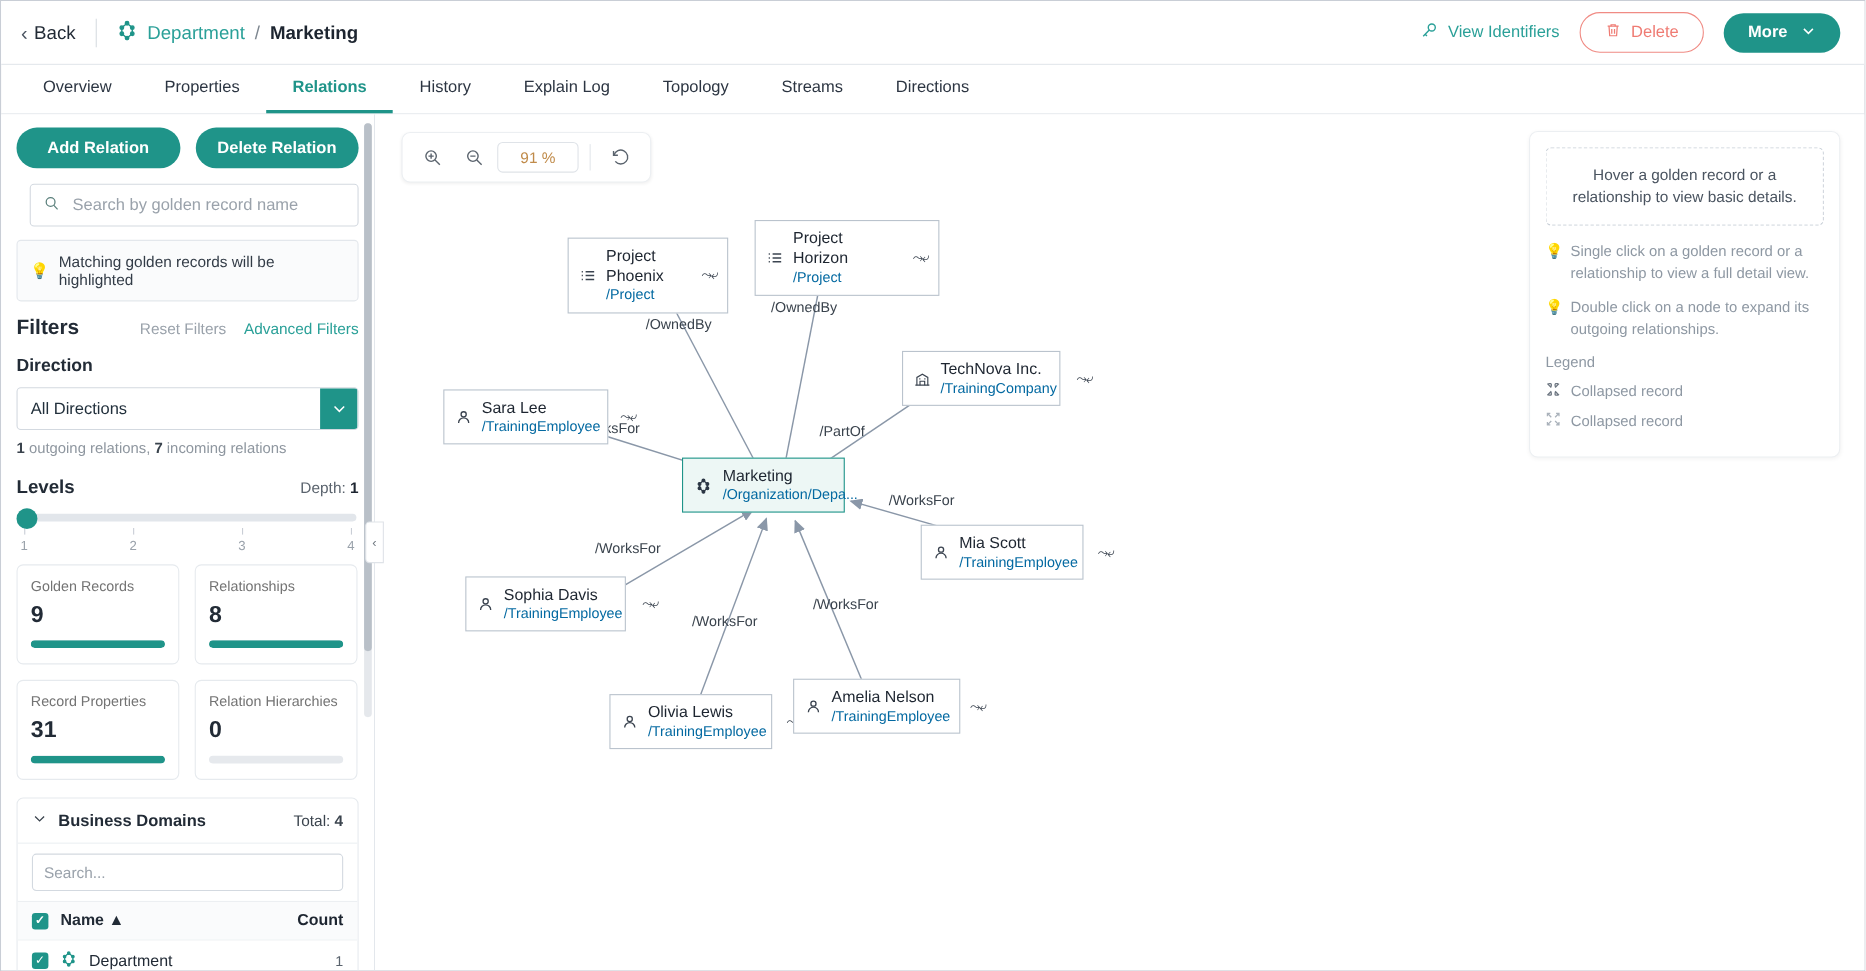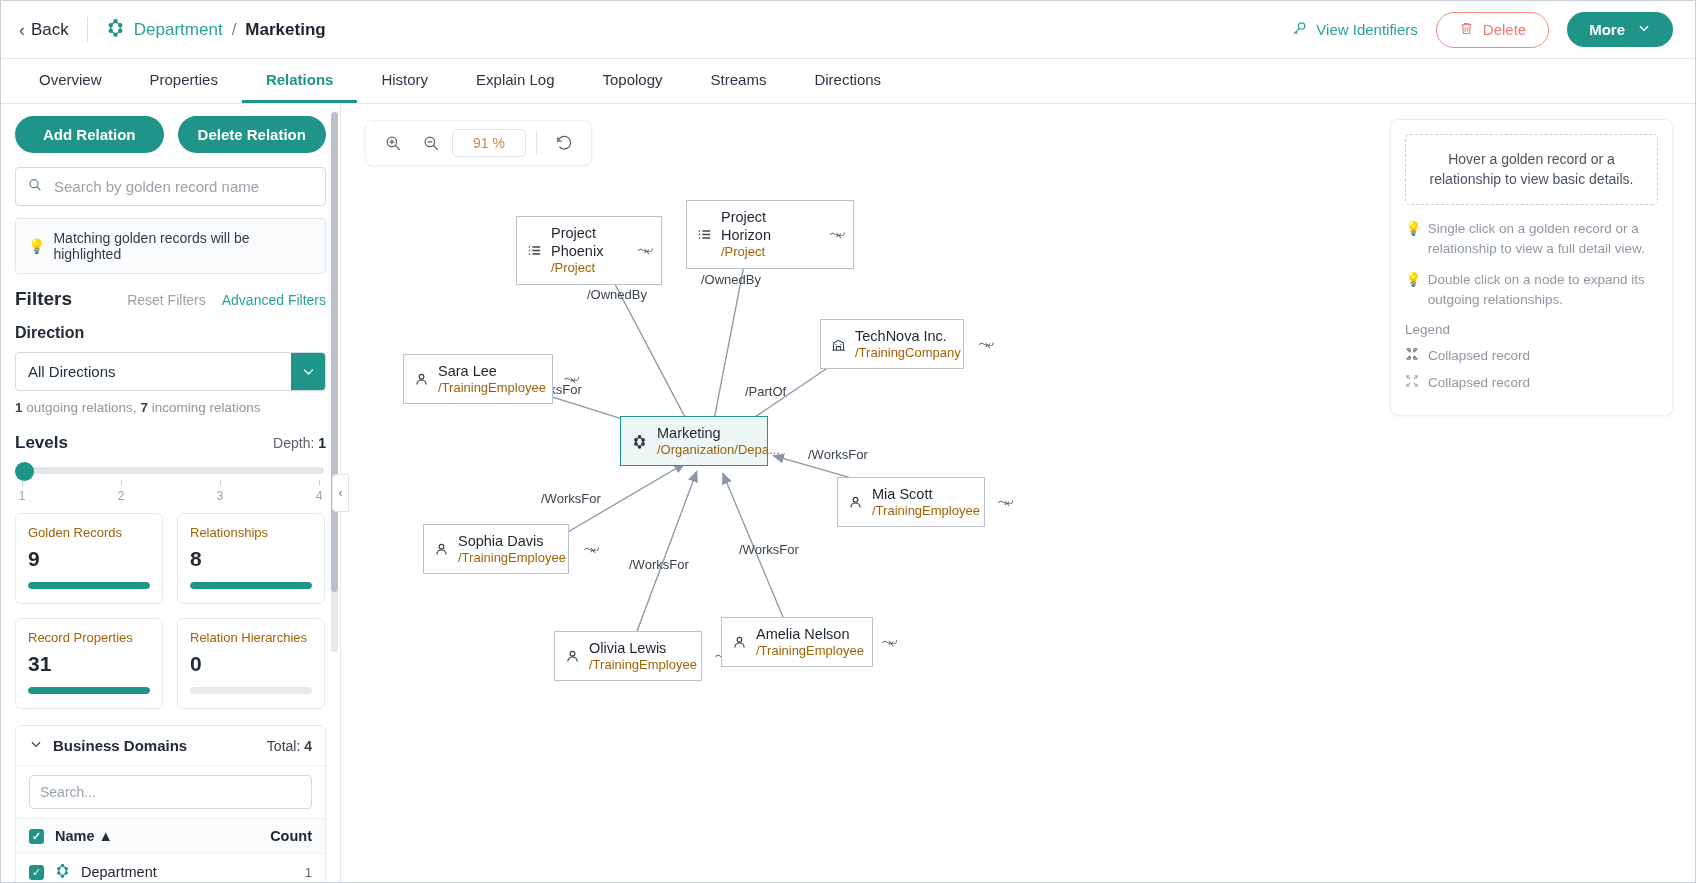--- a/index.html
+++ b/index.html
@@ -75,21 +75,21 @@
     background:#fff;
   }
   .relation-btns { display:flex; gap:14px; margin-bottom:14px; }
   .btn-teal {
     flex:1; background:#1f9489; color:#fff; text-align:center;
     border-radius:20px; padding:10px 0; font-size:15px; font-weight:600; cursor:pointer;
   }
   .search-box {
     display:flex; align-items:center; gap:9px;
     border:1px solid #d3d9e0; border-radius:4px;
-    padding:9px 11px; margin-bottom:12px;
+    padding:9px 11px; margin-bottom:12px;margin-left:12px;
   }
   .search-box input {
     border:none; outline:none; font-size:15px; width:100%;
     font-family:"Liberation Sans", sans-serif; color:#333;
   }
   .search-box input::placeholder { color:#9aa2ab; }
   .hint-bar {
     border:1px solid #e3e7ec; background:#fafbfc;
     padding:11px 12px; border-radius:4px; font-size:14px;
     color:#333c47; display:flex; align-items:center; gap:8px;
@@ -123,21 +123,21 @@
     background:#1f9489; border-radius:50%; cursor:pointer;
   }
   .ticks { display:flex; justify-content:space-between; margin-top:4px; }
   .tick { font-size:12px; color:#9aa2ab; text-align:center; width:14px;}
   .tick .bar { display:block; width:1px; height:6px; background:#c9ced6; margin:0 auto 3px; }
   .cards { display:flex; flex-wrap:wrap; gap:14px; margin-top:10px; }
   .card {
     width:148px; border:1px solid #e6eaee; border-radius:6px;
     padding:11px 12px 14px 12px;
   }
-  .card .lbl { font-size:13px; color:#a16207; }
+  .card .lbl { font-size:13px; color:#737373; }
   .card .num { font-size:21px; font-weight:700; margin:7px 0 11px; }
   .bar-bg { height:7px; background:#e6e9ed; border-radius:4px; overflow:hidden; }
   .bar-fill { height:100%; background:#1f9489; border-radius:4px; }
   .domains-panel {
     margin-top:16px; border:1px solid #e6eaee; border-radius:6px; overflow:hidden;
   }
   .domains-head {
     display:flex; align-items:center; gap:10px;
     padding:11px 13px; font-size:15px; font-weight:700;
     border-bottom:1px solid #eceff2;
@@ -193,21 +193,21 @@
   }
   .zoom-sep { width:1px; height:24px; background:#e3e7ec; margin:0 6px; }
 
   .node {
     position:absolute; background:#fff; border:1px solid #bac3cd;
     display:flex; align-items:center; gap:8px;
     padding:7px 9px; font-size:14.5px; z-index:3; cursor:pointer;
   }
   .node .ntext { display:flex; flex-direction:column; line-height:1.25; }
   .node .nname { color:#1d2530; font-size:14.5px; }
-  .node .ntype { color:#a16207; font-size:13px; }
+  .node .ntype { color:#0369a1; font-size:13px; }
   .node .expand { margin-left:10px; color:#3b4450; font-size:12px; letter-spacing:-1px; }
   .node .nicon { color:#3b4450; display:flex; align-items:center; }
   .node.center {
     background:#edf7f5; border:1.5px solid #1f9489;
   }
   .edge-label {
     position:absolute; font-size:13px; color:#3a434d; z-index:3;
     background:transparent; white-space:nowrap;
   }
   svg.edges { position:absolute; inset:0; width:100%; height:100%; z-index:1; }

